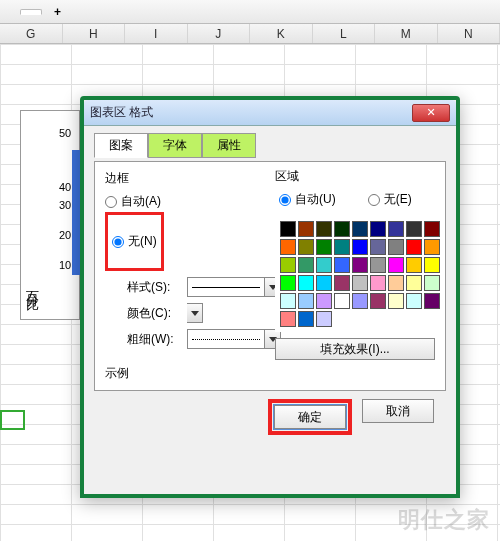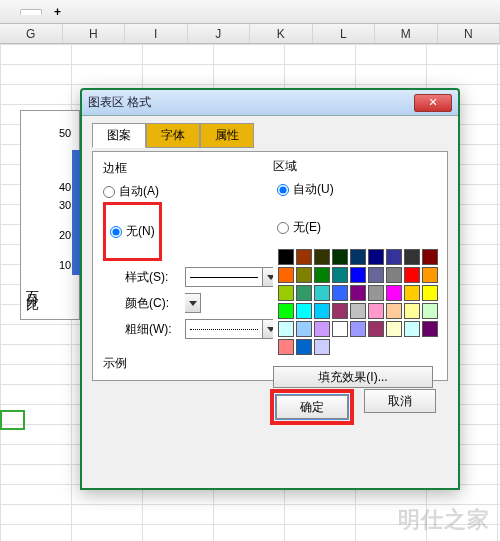--- a/index.html
+++ b/index.html
@@ -14,48 +14,48 @@
 .colhdr { flex:1; text-align:center; border-right:1px solid #d5d5d5; line-height:20px; color:#333;}
 .grid { height: 497px; background-image: linear-gradient(#e0e0e0 1px, transparent 1px), linear-gradient(90deg, #e0e0e0 1px, transparent 1px); background-size: 71px 20px; }
 
 
 .chart { position:absolute; left:20px; top:110px; width:60px; height:210px; border:1px solid #999; background:#fff;}
 .chartlabel { position:absolute; left:2px; top:170px; writing-mode:vertical-rl; font-size:13px; letter-spacing:3px;}
 .ytick { position:absolute; left:38px; font-size:11px; }
 .bar { position:absolute; left:72px; width:10px; background:#3a6fd8;}
 
 
-.dialog { position:absolute; left:80px; top:88px; width:380px; height:402px; border:2px solid #15803d; border-radius:4px 4px 0 0; box-shadow:0 4px 18px rgba(0,0,0,0.3); background:#f0f0f0;}
+.dialog { position:absolute; left:80px; top:96px; width:380px; height:402px; border:4px solid #15803d; border-radius:4px 4px 0 0; box-shadow:0 4px 18px rgba(0,0,0,0.3); background:#f0f0f0;}
 .titlebar { height:26px; background: linear-gradient(#dbe9fb,#b7d3f1); border-bottom:1px solid #8aa; border-radius:4px 4px 0 0; display:flex; align-items:center; padding:0 6px;}
 .titlebar .title { flex:1; color:#223; }
 .closebtn { width:38px; height:18px; background:linear-gradient(#e77,#c33); border:1px solid #933; border-radius:2px; color:#fff; text-align:center; line-height:14px; font-size:11px;}
 
 .body { padding:6px 10px; }
 .tabs { display:flex; gap:0; margin-bottom:4px;}
-.dtab { border:1px solid #999; padding:3px 14px; background:#eab308; position:relative; top:1px;}
+.dtab { border:1px solid #999; padding:3px 14px; background:#bef264; position:relative; top:1px;}
 .dtab.active { background:#fff; border-bottom:1px solid #fff;}
 .panel { border:1px solid #999; background:#fff; height:230px; padding:8px 10px; position:relative;}
 
 .section-title { margin-bottom:4px; }
 .radio { display:flex; align-items:center; gap:4px; padding:2px 0;}
 .radio input { width:12px; height:12px;}
 .hl-red { border:3px solid #e22; padding:16px 4px; display:inline-flex; align-items:center; gap:4px;}
 
 .formrow { display:flex; align-items:center; gap:8px; margin:6px 0 0 22px;}
 .formrow label { width:52px;}
 .combo { display:flex; }
 .combo-box { width:78px; height:20px; border:1px solid #888; background:#fff; display:flex; align-items:center; padding:0 4px; font-size:11px;}
 .combo-btn { width:16px; height:20px; border:1px solid #888; border-left:none; background:linear-gradient(#fafafa,#ddd); display:flex; align-items:center; justify-content:center;}
 .tri { width:0;height:0;border-left:4px solid transparent;border-right:4px solid transparent;border-top:5px solid #333;}
 
 .line-sample { width:70px; border-top:1px solid #000; }
 .dot-sample { width:70px; border-top:1px dotted #000;}
 
 .area { position:absolute; left:180px; top:6px; width:180px;}
-.radiorow { display:flex; gap:17px; margin:2px 0 6px 4px;flex-direction:column;}
+.radiorow { display:flex; gap:32px; margin:2px 0 6px 4px;}
 .palette { width:170px; display:flex; flex-wrap:wrap; gap:2px; padding:4px; background:#fff; border:1px solid #fff;}
 .sw { width:16px; height:16px; border:1px solid #555;}
 .fillbtn { margin-top:6px; width:160px; height:22px; border:1px solid #888; background:linear-gradient(#fafafa,#e4e4e4); text-align:center; line-height:20px;}
 
 .example { position:absolute; left:10px; bottom:8px;}
 
 .buttons { display:flex; justify-content:flex-end; gap:10px; padding:8px 12px 0 0;}
 .btn { width:72px; height:24px; border:1px solid #888; background:linear-gradient(#fdfdfd,#e6e6e6); text-align:center; line-height:22px;}
 .btn.primary { outline:1px solid #5a8ed6;}
 .hl-red-btn { border:4px solid #e22; padding:2px;}

